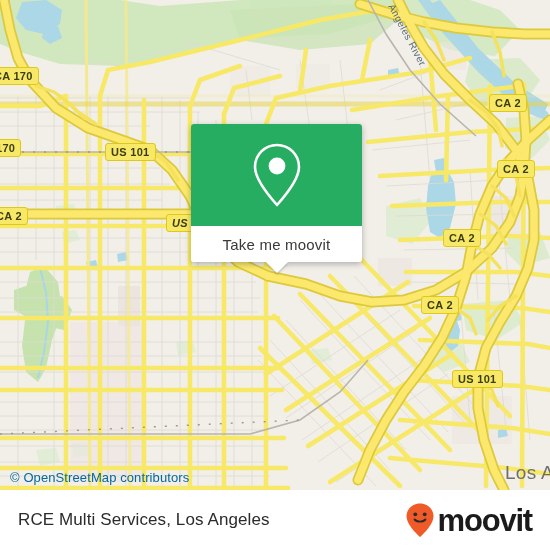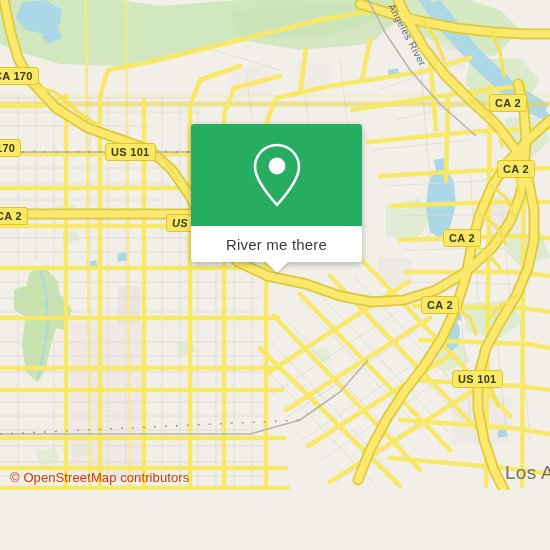--- a/index.html
+++ b/index.html
@@ -75,21 +75,21 @@
     transform-origin: 0 0;
     letter-spacing: 0.5px;
   }
 
   
   #attribution {
     position: absolute;
     left: 10px;
     top: 470px;
     font-size: 13px;
-    color: #c2410c;
+    color: #0369a1;
     font-family: "Liberation Sans", sans-serif;
     letter-spacing: 0.1px;
     white-space: nowrap;
   }
 
   
   #popup {
     position: absolute;
     left: 191px;
     top: 124px;
@@ -467,20 +467,32 @@
     <div id="attribution">© OpenStreetMap contributors</div>
 
     <div id="popup">
       <div id="popup-head">
         <svg width="52" height="66" viewBox="0 0 52 66">
           <path d="M26 3 C13.8 3 4 12.8 4 25 C4 37.6 18 54 26 63 C34 54 48 37.6 48 25 C48 12.8 38.2 3 26 3 Z" fill="none" stroke="#ffffff" stroke-width="2.6" stroke-linejoin="round"></path>
           <circle cx="26" cy="24" r="8.4" fill="#ffffff"></circle>
         </svg>
       </div>
       <div id="popup-foot">
-        <span id="popup-foot-label">River me there</span>
+        <span id="popup-foot-label">Take me moovit</span>
       </div>
       <div id="popup-tail"></div>
     </div>
   </div>
 
+  <div id="bottom-bar">
+    <div id="place-title">RCE Multi Services, Los Angeles</div>
+    <div id="moovit-logo">
+      <svg width="30" height="36" viewBox="0 0 30 36">
+        <path d="M15 1.5 C7.5 1.5 1.5 7.3 1.5 14.3 C1.5 22.2 11 31.5 15 35 C19 31.5 28.5 22.2 28.5 14.3 C28.5 7.3 22.5 1.5 15 1.5 Z" fill="#f05a28"></path>
+        <circle cx="10.3" cy="12.3" r="1.9" fill="#2b2b2b"></circle>
+        <circle cx="19.7" cy="12.3" r="1.9" fill="#2b2b2b"></circle>
+        <path d="M9.6 17.4 C11.6 20.4 18.4 20.4 20.4 17.4" fill="none" stroke="#2b2b2b" stroke-width="1.9" stroke-linecap="round"></path>
+      </svg>
+      <span id="moovit-wordmark">moovit</span>
+    </div>
+  </div>
 
 </div>
 
 </body></html>

